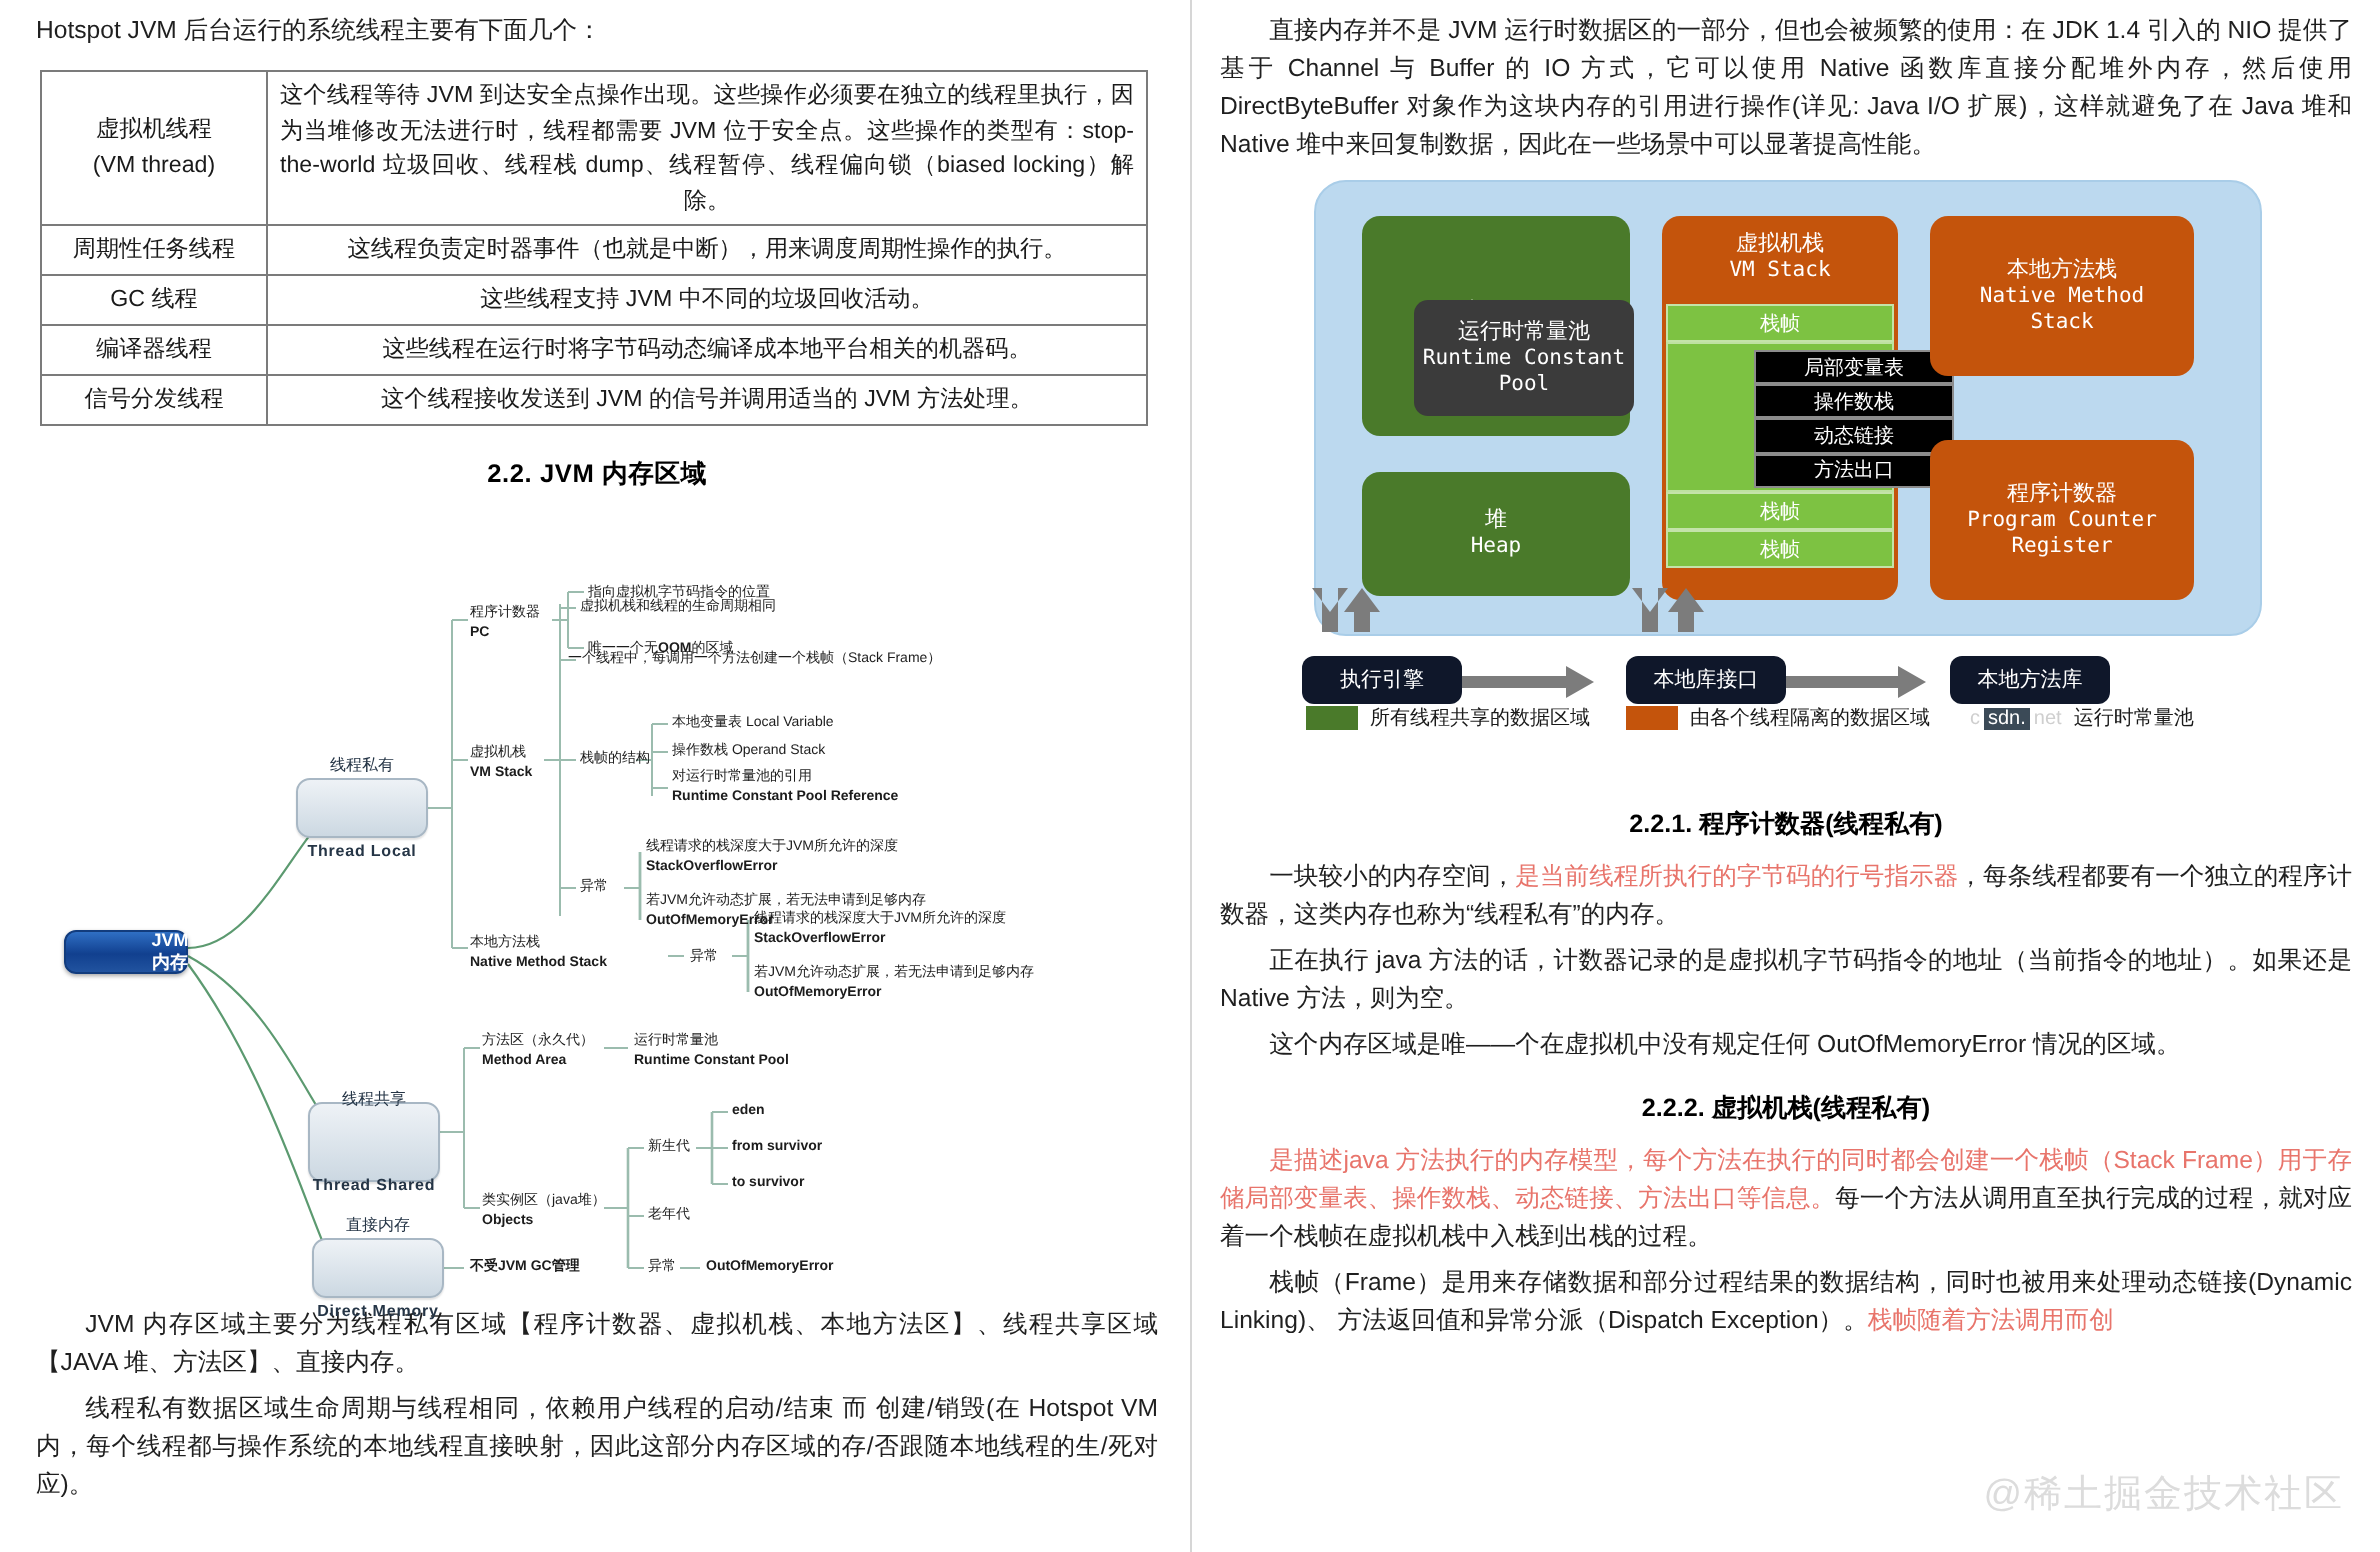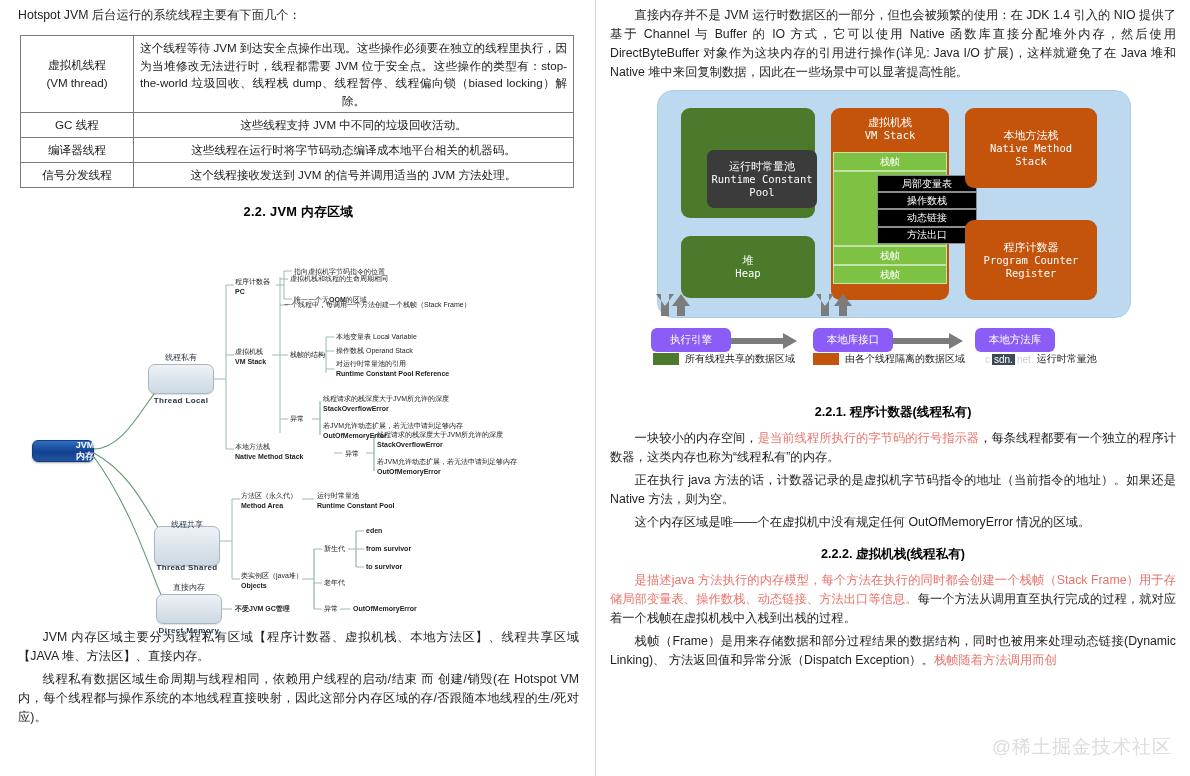--- a/index.html
+++ b/index.html
@@ -128,21 +128,21 @@
   .lgreen{background:#7dc242;color:#fff;}
   .blue{background:#000000;color:#fff;margin-left:36px;}
   .frame-row{
     position:absolute;left:0;width:100%;
     display:flex;align-items:center;justify-content:center;
     font-size:10px;color:#fff;box-sizing:border-box;
     font-family:"Liberation Sans","DejaVu Sans",sans-serif;
     border:1px solid rgba(255,255,255,.55);
   }
   .flowbox{
-    position:absolute;height:24px;border-radius:6px;background:#8b5cf6;
+    position:absolute;height:24px;border-radius:6px;background:#0f172a;
     color:#fff;font-size:10.5px;display:flex;align-items:center;justify-content:center;
     font-family:"Liberation Sans","DejaVu Sans",sans-serif;
   }
   .legend{position:absolute;left:10px;top:262px;width:480px;font-size:10px;display:flex;align-items:center;}
   .legend .sw{width:26px;height:12px;display:inline-block;margin-right:6px;}
   .legend .item{display:flex;align-items:center;margin-right:18px;white-space:nowrap;}
   .wm-inline{color:#cfcfcf;font-size:10px;margin:0 2px;}
   .wm-hl{background:#3b4a57;color:#fff;padding:0 2px;font-size:10px;}
 
   .watermark{
@@ -163,20 +163,24 @@
     <p class="body">Hotspot JVM 后台运行的系统线程主要有下面几个：</p>
 
     <table class="sys-threads">
       <tbody>
         <tr>
           <td class="c1">
             <span>虚拟机线程</span><br>
             <span>(VM thread)</span>
           </td>
           <td class="c2 just">这个线程等待 JVM 到达安全点操作出现。这些操作必须要在独立的线程里执行，因为当堆修改无法进行时，线程都需要 JVM 位于安全点。这些操作的类型有：stop-the-world 垃圾回收、线程栈 dump、线程暂停、线程偏向锁（biased locking）解除。</td>
+        </tr>
+        <tr>
+          <td class="c1">周期性任务线程</td>
+          <td class="c2">这线程负责定时器事件（也就是中断），用来调度周期性操作的执行。</td>
         </tr>
         <tr>
           <td class="c1">GC 线程</td>
           <td class="c2">这些线程支持 JVM 中不同的垃圾回收活动。</td>
         </tr>
         <tr>
           <td class="c1">编译器线程</td>
           <td class="c2">这些线程在运行时将字节码动态编译成本地平台相关的机器码。</td>
         </tr>
         <tr>

